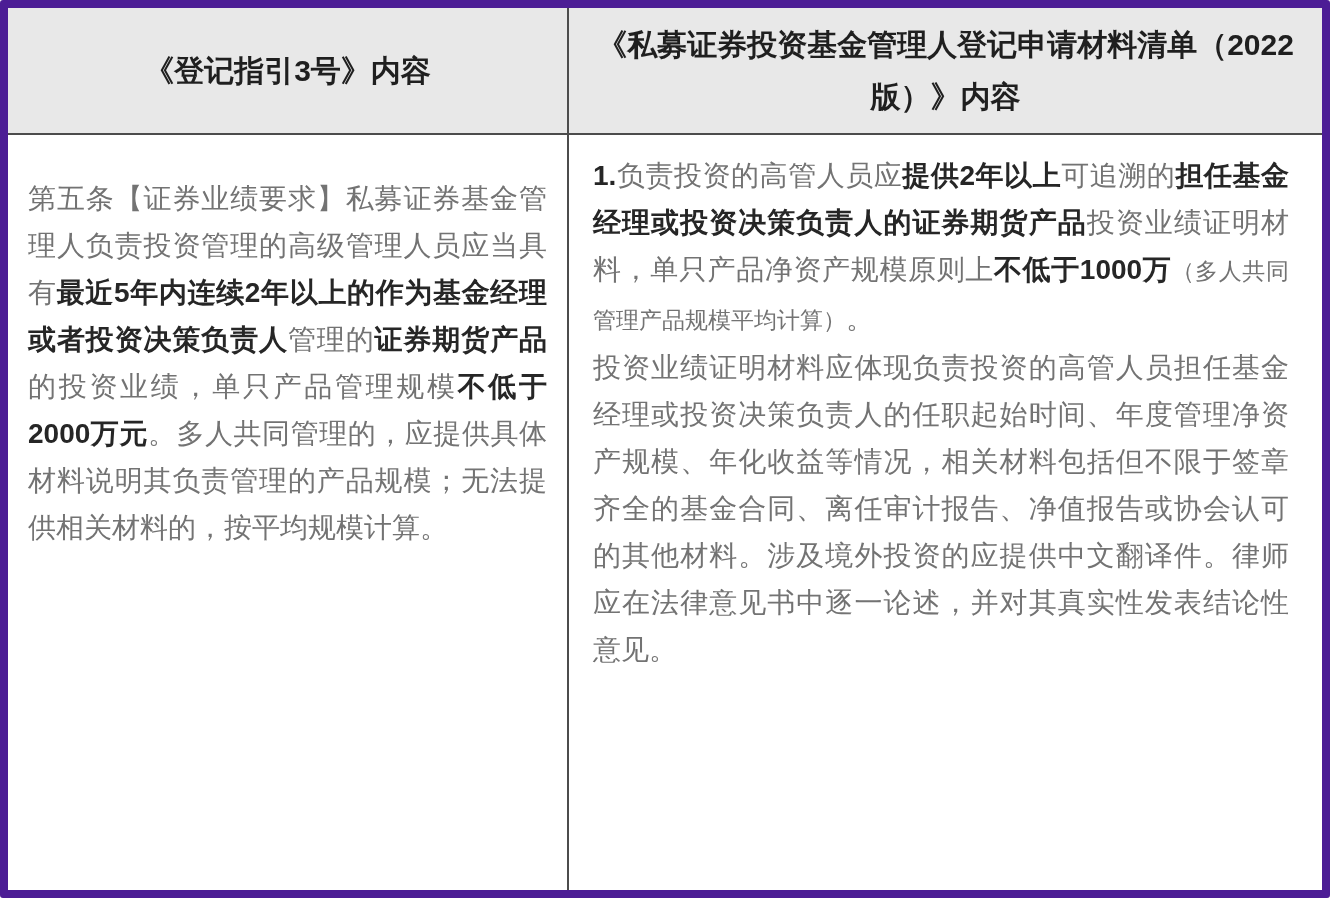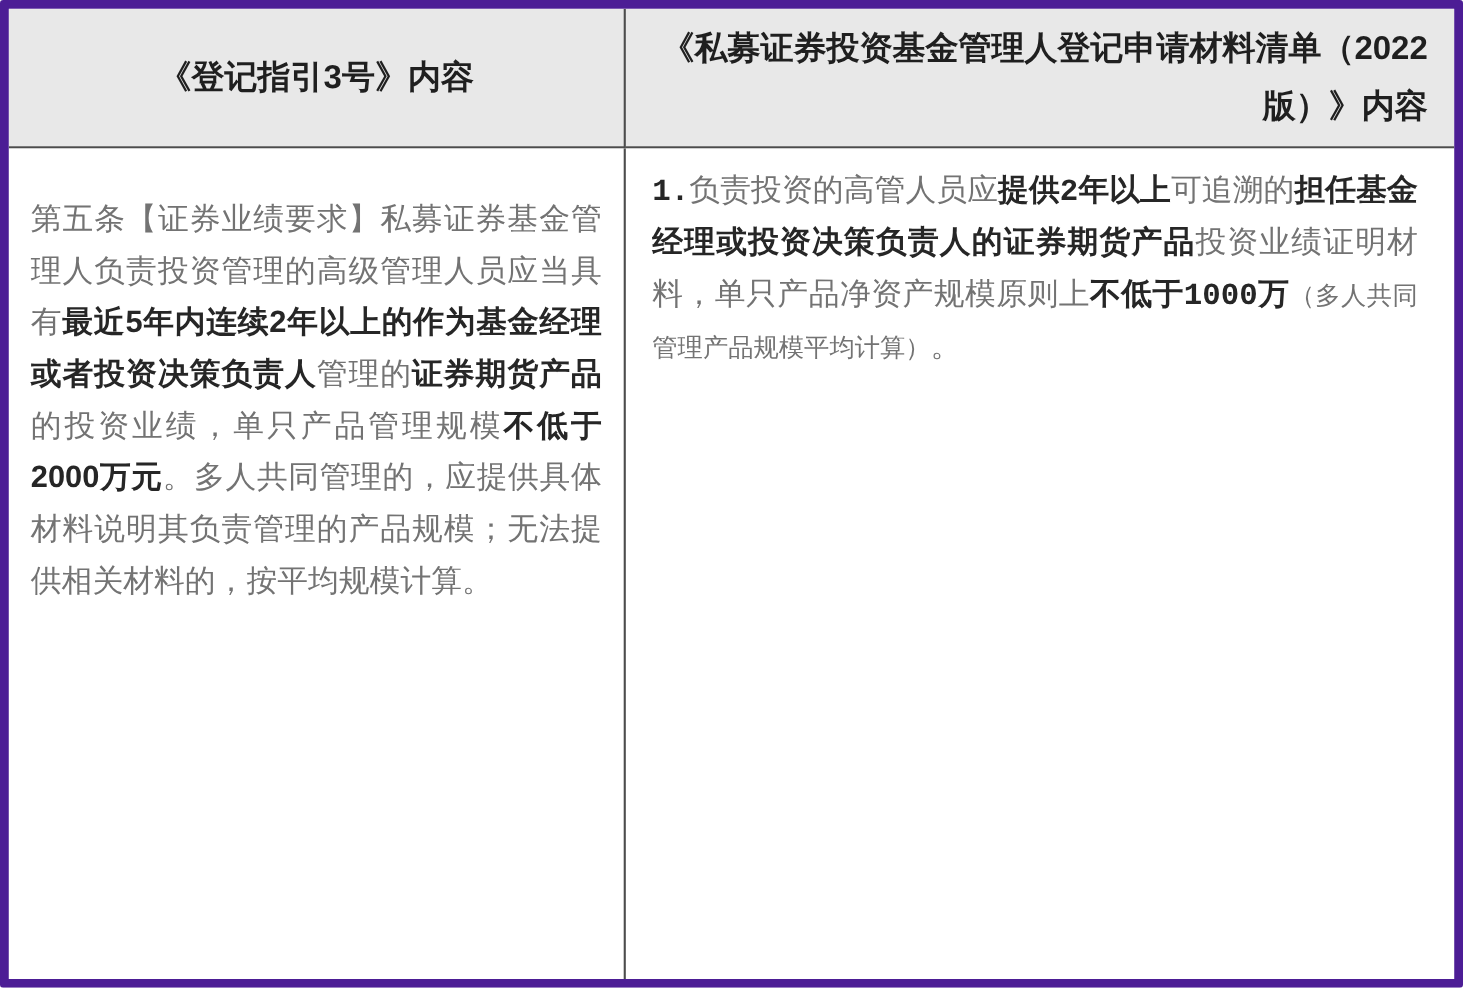--- a/index.html
+++ b/index.html
@@ -40,30 +40,30 @@
     text-align: center;
     font-size: 30px;
     font-weight: 700;
     color: #1f1f1f;
     line-height: 52px;
   }
   .col-left {
     border-right: 2px solid #4c4c4c;
   }
   .header-cell.col-left { padding: 0 20px; }
-  .header-cell.col-right { padding: 0 24px; text-align: right; }
+  .header-cell.col-right { padding: 0 24px; }
   .body-cell {
     font-size: 28px;
     line-height: 47px;
     color: #737373;
     text-align: justify;
     background: #ffffff;
   }
   .body-cell.col-left { padding: 40px 20px 18px 20px; }
-  .body-cell.col-right { padding: 17px 33px 16px 24px; font-family: Liberation Mono, monospace; }
+  .body-cell.col-right { padding: 17px 33px 16px 24px; }
   .body-cell p { margin: 0; }
   .body-cell p + p.gap-before { margin-top: 8px; }
   .body-cell span.bold {
     font-weight: 700;
     color: #262626;
   }
   .body-cell span.small {
     font-size: 23px;
   }
 </style>
@@ -80,16 +80,17 @@
     <div class="cell header-cell col-right">
       <span>《私募证券投资基金管理人登记申请材料清单（2022版）》内容</span>
     </div>
 
     <div class="cell body-cell col-left">
         <p><span>第五条【证券业绩要求】私募证券基金管理人负责投资管理的高级管理人员应当具有</span><span class="bold">最近5年内连续2年以上的作为基金经理或者投资决策负责人</span><span>管理的</span><span class="bold">证券期货产品</span><span>的投资业绩，单只产品管理规模</span><span class="bold">不低于2000万元</span><span>。多人共同管理的，应提供具体材料说明其负责管理的产品规模；无法提供相关材料的，按平均规模计算。</span></p>
       </div>
 
     <div class="cell body-cell col-right">
         <p><span class="bold">1.</span><span>负责投资的高管人员应</span><span class="bold">提供2年以上</span><span>可追溯的</span><span class="bold">担任基金经理或投资决策负责人的证券期货产品</span><span>投资业绩证明材料，单只产品净资产规模原则上</span><span class="bold">不低于1000万</span><span class="small">（多人共同管理产品规模平均计算）</span><span>。</span></p>
+        <p><span>投资业绩证明材料应体现负责投资的高管人员担任基金经理或投资决策负责人的任职起始时间、年度管理净资产规模、年化收益等情况，相关材料包括但不限于签章齐全的基金合同、离任审计报告、净值报告或协会认可的其他材料。涉及境外投资的应提供中文翻译件。律师应在法律意见书中逐一论述，并对其真实性发表结论性意见。</span></p>
       </div>
 
   </div>
 </div>
 
 </body></html>

